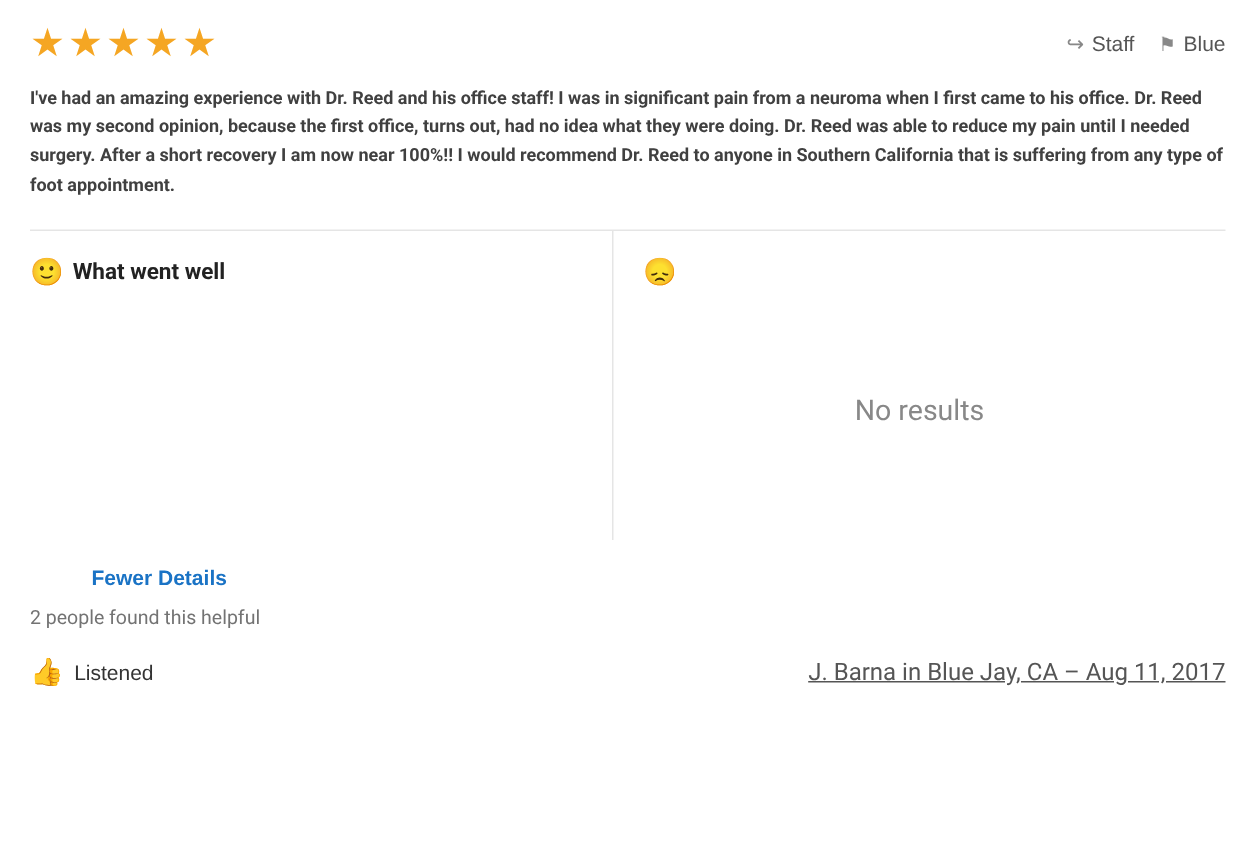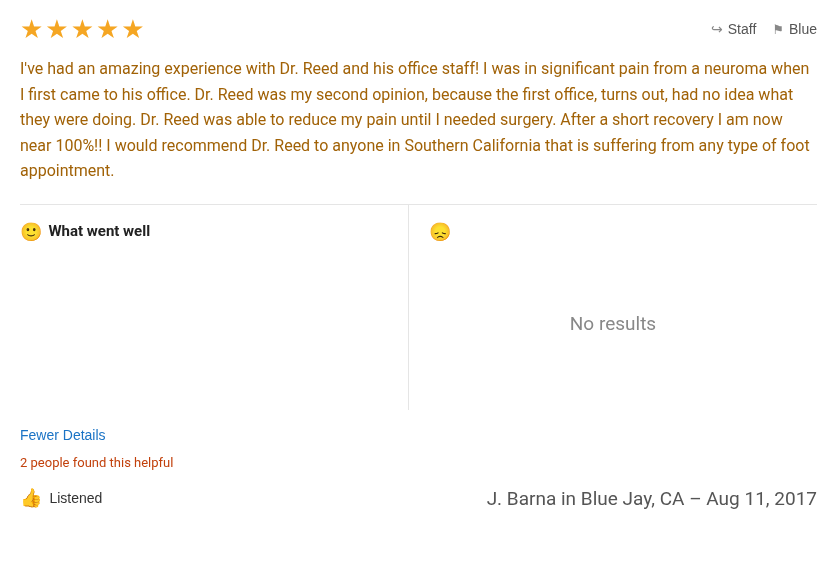--- a/index.html
+++ b/index.html
@@ -65,24 +65,25 @@
       cursor: pointer;
       padding: 0;
     }
 
     .flag-icon {
       font-size: 13px;
       color: #888;
     }
 
     .review-text {
-      font-size: 16px;
+      font-size: 12px;
       line-height: 1.6;
-      color: #a16207;
+      color: #404040;
       margin-bottom: 20px;
+      font-weight: bold;
     }
 
     .details-section {
       display: flex;
       border-top: 1px solid #e5e5e5;
       margin-bottom: 16px;
     }
 
     .well-col {
       flex: 1;
@@ -128,33 +129,34 @@
       align-items: center;
       justify-content: center;
       color: #888;
       font-size: 19px;
       min-height: 140px;
     }
 
     .fewer-details-btn {
       color: #1a73c5;
       font-size: 14px;
-      font-weight: 400;
+      font-weight: 700;
       background: none;
       border: none;
       cursor: pointer;
       padding: 0;
       text-decoration: none;
       display: inline-block;
       margin-bottom: 12px;
+      margin-left: 41px;
     }
 
     .helpful-count {
       font-size: 13px;
-      color: #c2410c;
+      color: #737373;
       margin-bottom: 17px;
     }
 
     .footer-row {
       display: flex;
       align-items: center;
       justify-content: space-between;
       margin-top: 4px;
     }
 
@@ -169,22 +171,23 @@
       color: #333;
       padding: 0;
     }
 
     .thumbs-icon {
       font-size: 18px;
       color: #444;
     }
 
     .reviewer-info {
-      font-size: 19px;
+      font-size: 16px;
       color: #555;
+      text-decoration: underline;
     }
   </style>
 </head>
 <body>
 
 
 
 
 <div class="header-row">
   <div class="stars">

